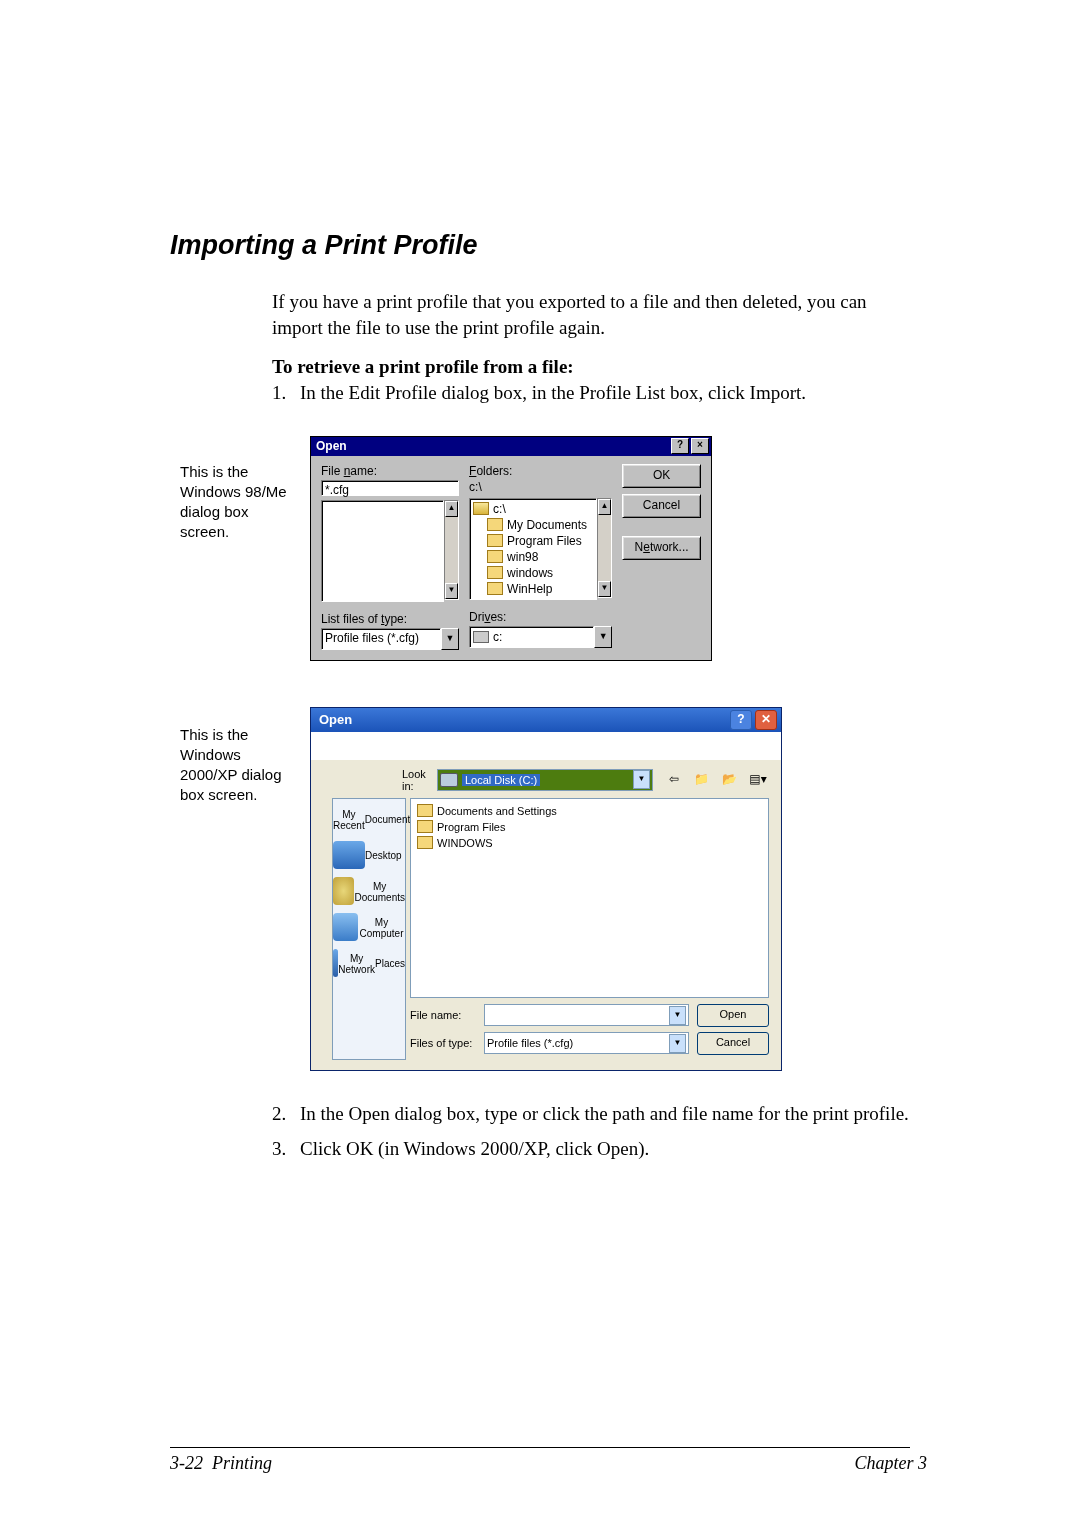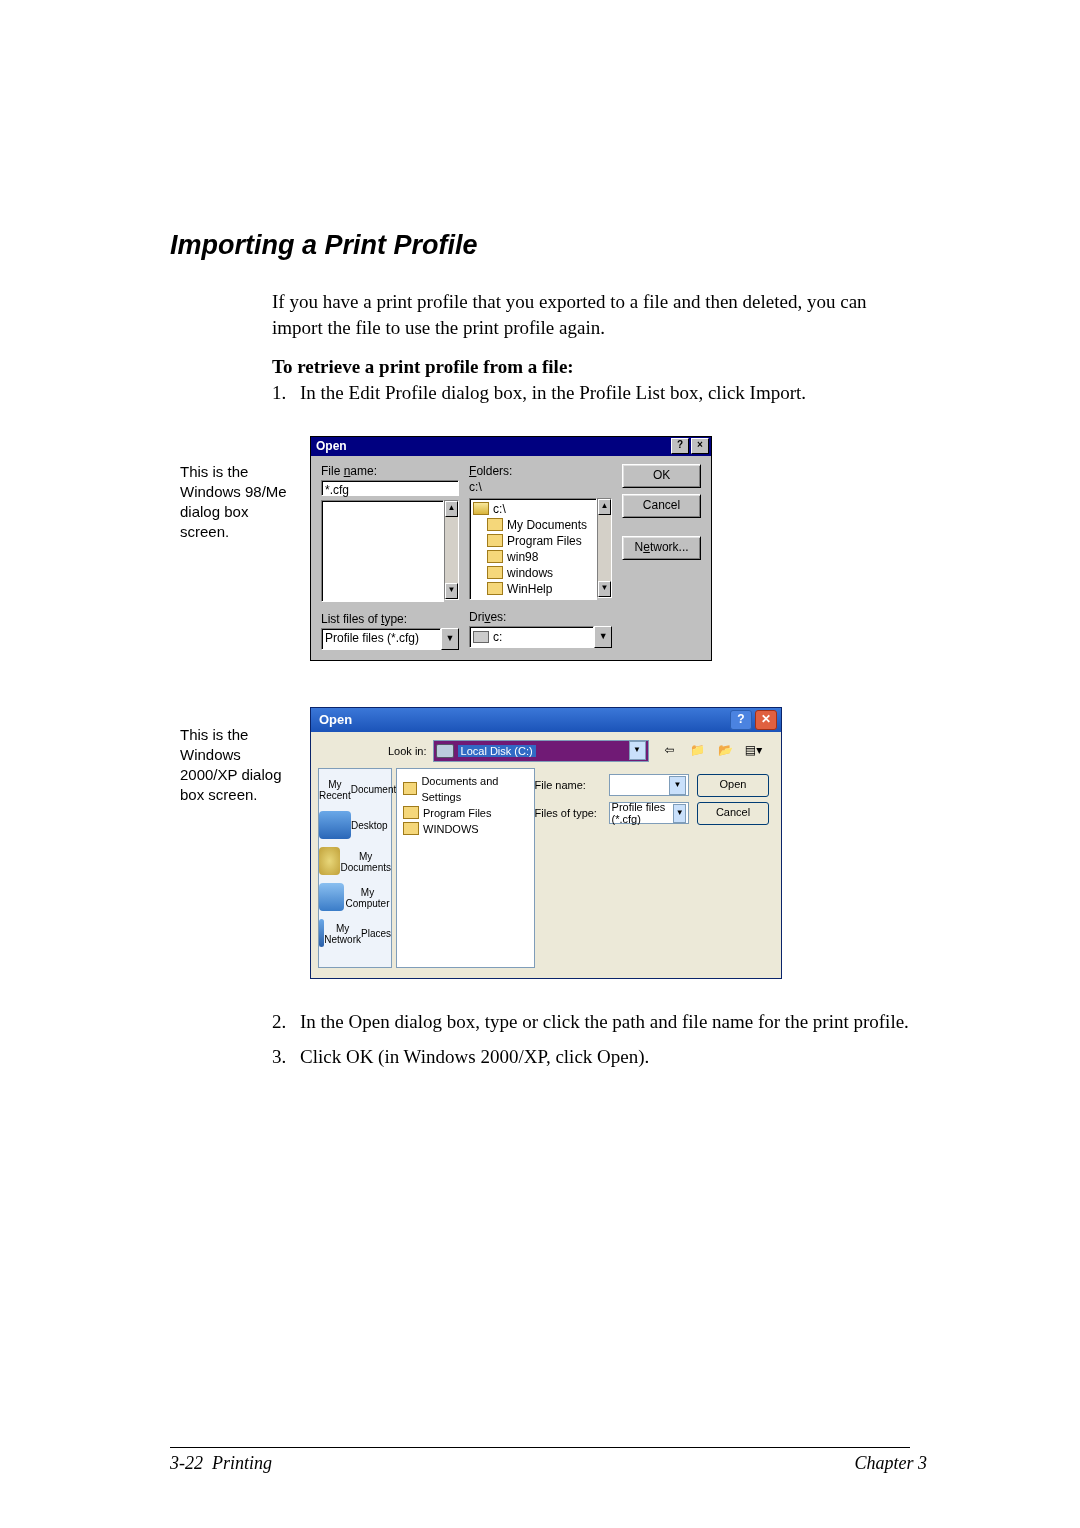--- a/index.html
+++ b/index.html
@@ -209,30 +209,31 @@
     font-size:12px;
     font-weight:bold;
     text-align:center;
     line-height:16px;
     color:#fff;
   }
   .xp-btn.help { background:#4b83e0; border:1px solid #2a5db0;}
   .xp-btn.close{ background:#e06040; border:1px solid #a03018;}
   .dXP-body {
     background:#ece9d8;
-    padding: 8px 12px 10px 7px;
+    padding: 8px 12px 10px 21px;
+    margin-top: 28px;
   }
   .lookrow {
     display:flex; align-items:center; gap:6px; margin-bottom:6px;
     padding-left: 70px;
   }
   .lookin-combo {
     flex:0 0 210px;
     height:20px;
-    background:#701a75;
+    background:#4d7c0f;
     border:1px solid #7f9db9;
     display:flex; align-items:center;
     padding:0 2px;
     gap:4px;
     font-size:11px;
   }
   .lookin-combo .sel {
     background:#316ac5; color:#fff; padding:0 3px;
   }
   .lookin-combo .drop {
@@ -277,21 +278,21 @@
     border-radius:4px;
   }
   .pic.recent { background: radial-gradient(#d8c58a,#b89843); }
   .pic.desktop{ background: linear-gradient(#6aa8e8,#2a67b8); border-radius:4px;}
   .pic.docs   { background: radial-gradient(#e8d77a,#c0a038); }
   .pic.comp   { background: linear-gradient(#8abff0,#3a7cc8); }
   .pic.net    { background: linear-gradient(#6aa8e8,#2a5fa8); }
 
   .filepane {
     flex:1;
-    display:flex; flex-direction:row;
+    display:flex; flex-direction:column;
   }
   .filelist {
     background:#fff;
     border:1px solid #7f9db9;
     height: 190px;
     padding: 4px 6px;
     font-size:11px;
   }
   .fl-item { display:flex; align-items:center; gap:4px; line-height:16px;}
   .fld-xp {

